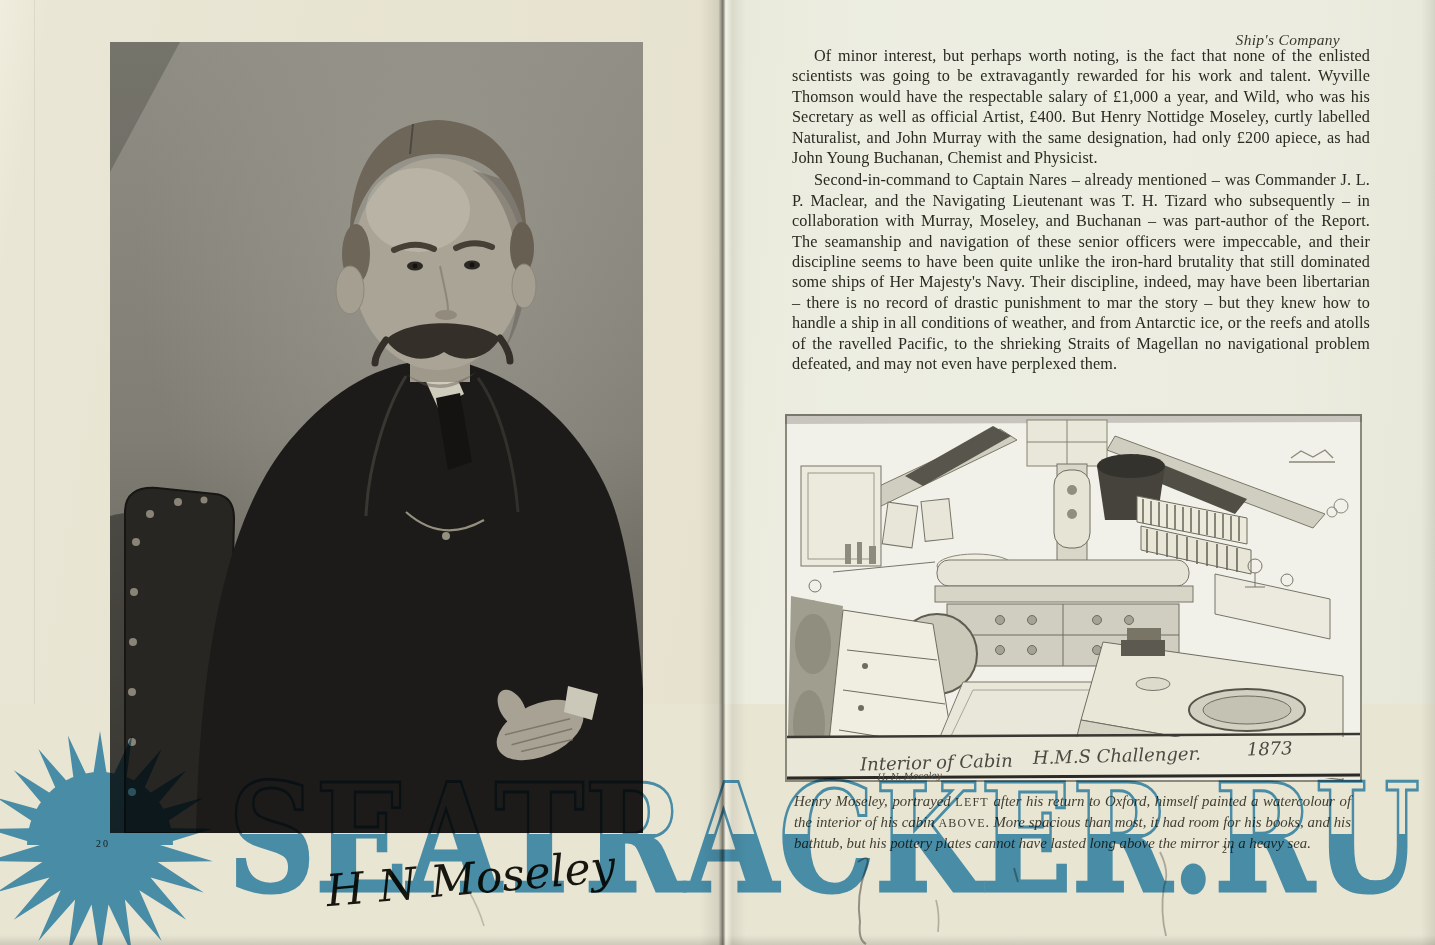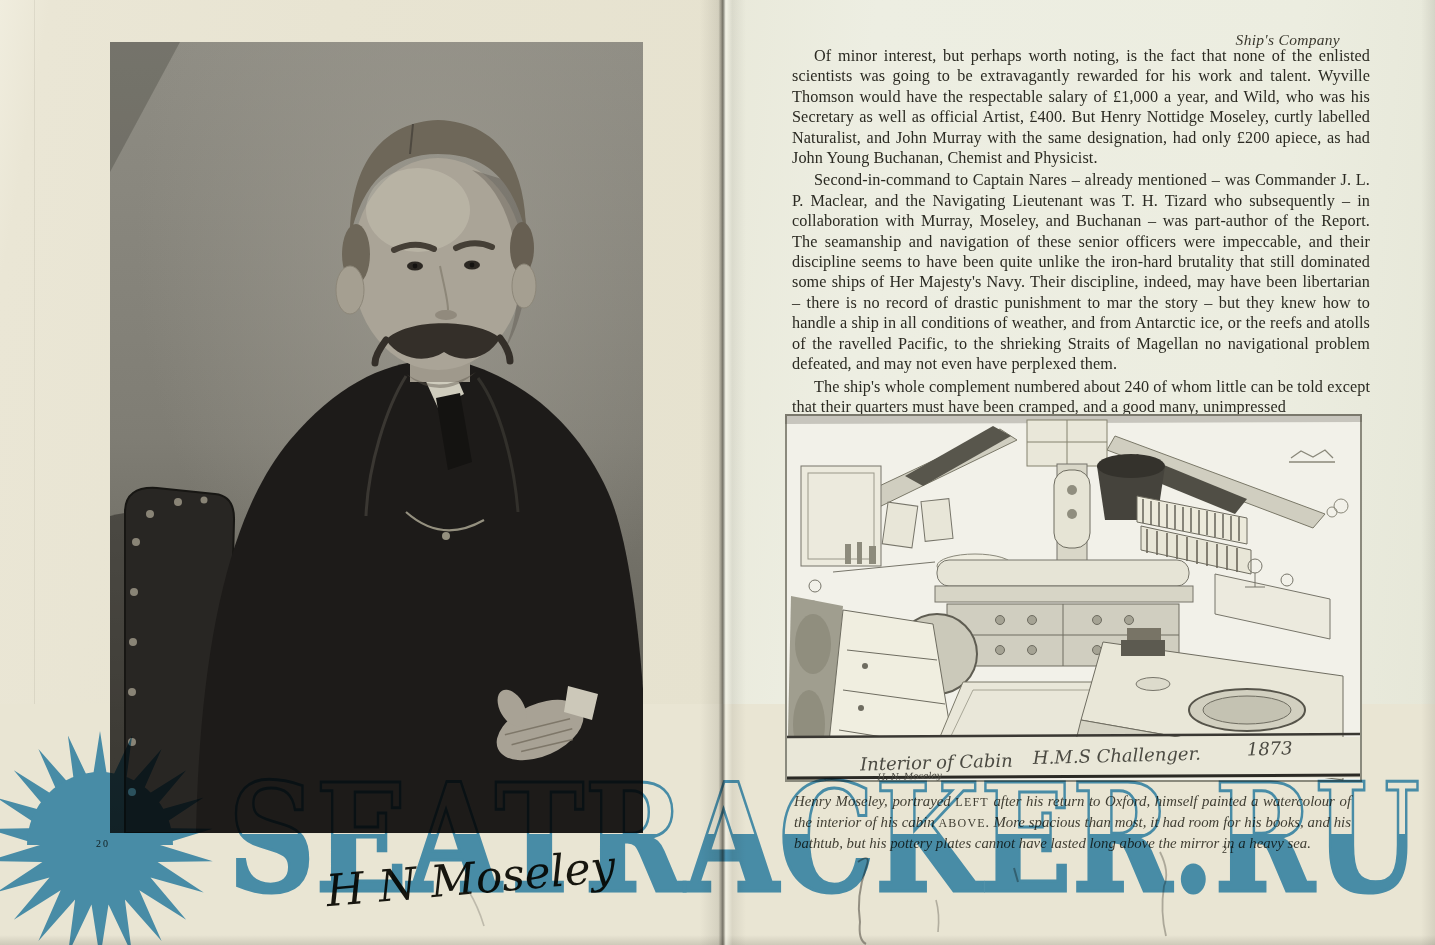--- a/index.html
+++ b/index.html
@@ -135,21 +135,20 @@
 
   <div class="gutter"></div>
 
   <div class="page right">
 
     <div class="running-header">Ship's Company</div>
 
     <div class="article">
       <p>Of minor interest, but perhaps worth noting, is the fact that none of the enlisted scientists was going to be extravagantly rewarded for his work and talent. Wyville Thomson would have the respectable salary of £1,000 a year, and Wild, who was his Secretary as well as official Artist, £400. But Henry Nottidge Moseley, curtly labelled Naturalist, and John Murray with the same designation, had only £200 apiece, as had John Young Buchanan, Chemist and Physicist.</p>
       <p>Second-in-command to Captain Nares – already mentioned – was Commander J. L. P. Maclear, and the Navigating Lieutenant was T. H. Tizard who subsequently – in collaboration with Murray, Moseley, and Buchanan – was part-author of the Report. The seamanship and navigation of these senior officers were impeccable, and their discipline seems to have been quite unlike the iron-hard brutality that still dominated some ships of Her Majesty's Navy. Their discipline, indeed, may have been libertarian – there is no record of drastic punishment to mar the story – but they knew how to handle a ship in all conditions of weather, and from Antarctic ice, or the reefs and atolls of the ravelled Pacific, to the shrieking Straits of Magellan no navigational problem defeated, and may not even have perplexed them.</p>
-      <p>The ship's whole complement numbered about 240 of whom little can be told except that their quarters must have been cramped, and a good many, unimpressed</p>
     </div>
 
     <svg class="illustration" width="577" height="368" viewBox="0 0 577 368">
       <rect x="0" y="0" width="577" height="368" fill="#f2f1e9"></rect>
       <rect x="1" y="1" width="575" height="366" fill="none" stroke="#8b8a7d" stroke-width="2"></rect>
       <path d="M0,0 L577,0 L577,8 L0,10 Z" fill="rgba(70,68,58,.25)"></path>
 
       <polygon points="35,100 215,15 232,26 55,112" fill="#d0cec0" stroke="#7a7868" stroke-width="1"></polygon>
       <polygon points="120,62 208,12 226,22 138,72" fill="#58564c"></polygon>
       <polygon points="330,22 540,100 528,114 322,36" fill="#d0cec0" stroke="#7a7868" stroke-width="1"></polygon>

